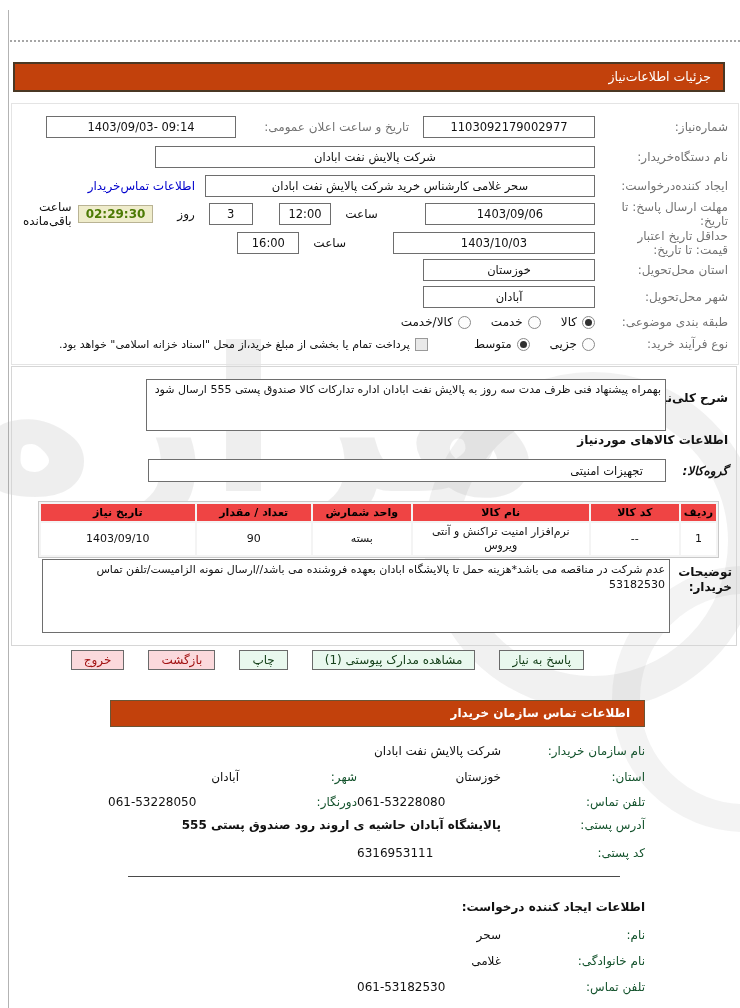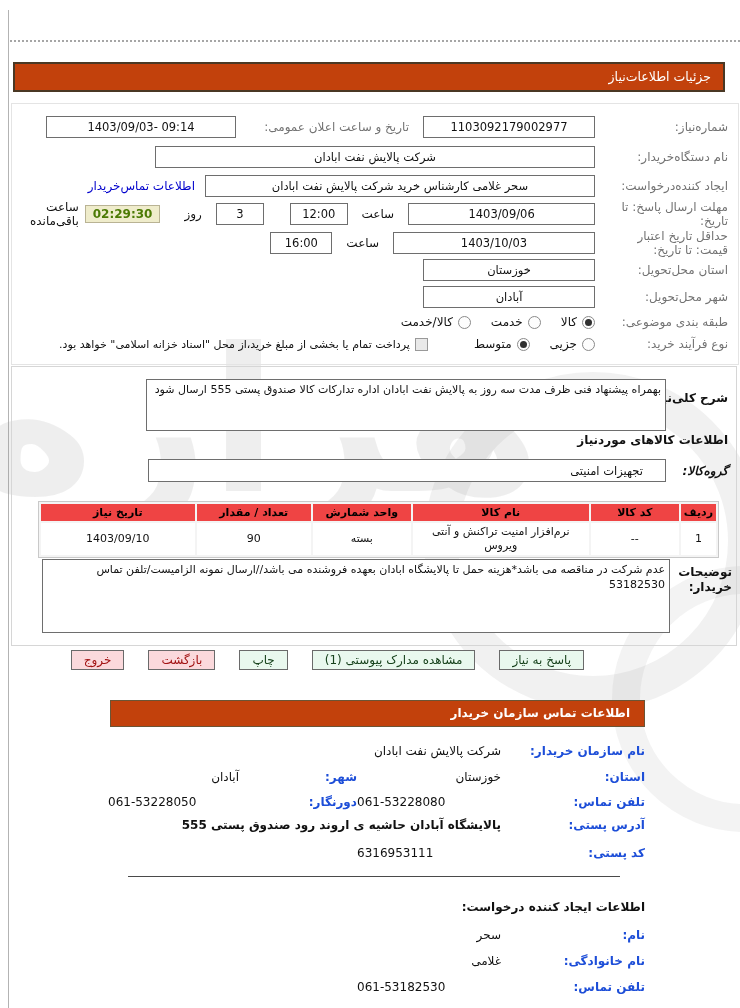--- a/index.html
+++ b/index.html
@@ -18,21 +18,21 @@
   .wm-ring2{top:566px;left:612px;width:210px;height:210px;border:28px solid #8f8f8f;border-radius:50%;opacity:.11;}
   
   .bar{position:absolute;background:#c2410c;color:#fff;box-sizing:border-box;}
   .bar1{top:62px;left:13px;width:712px;height:30px;border:2px solid #4a3824;line-height:26px;padding-right:12px;font-size:12.5px;}
   .bar2{top:700px;right:95px;width:535px;height:27px;border:1px solid #6b5435;line-height:25px;padding-right:14px;font-weight:bold;font-size:12px;}
   
   .frow{position:absolute;right:12px;left:0;display:flex;align-items:center;}
   .flabel{width:112px;flex:0 0 112px;margin-left:21px;line-height:14px;color:#737373;}
   .ibox{border:1px solid #6e6e6e;background:#fff;height:22px;display:flex;align-items:center;justify-content:center;box-sizing:border-box;font-size:11.5px;}
   .w-need{width:172px;} .w-announce{width:190px;} .w-buyer{width:440px;} .w-creator{width:390px;}
-  .w-date{width:202px;} .w-time{width:62px;} .w-days{width:52px;margin-right:26px;} .w-geo{width:172px;}
+  .w-date{width:202px;margin-left:33px;} .w-time{width:62px;} .w-days{width:52px;margin-right:26px;} .w-geo{width:172px;}
   .mini-label{margin:0 14px;}
   .announce-label{width:152px;flex:0 0 152px;margin-right:14px;}
   .link{color:#0000cc;margin-right:10px;cursor:pointer;}
   .timer{background:#efeccb;border:1px solid #b9b394;color:#4c7a04;font-weight:bold;padding:1px 7px;margin-right:10px;direction:ltr;font-size:12px;}
   .remaining{margin-right:6px;}
   .ltr{direction:ltr;unicode-bidi:embed;}
   
   .rgroup{display:flex;align-items:center;gap:5px;margin-left:20px;}
   .radio{width:11px;height:11px;border-radius:50%;border:1px solid #8a8a8a;background:#fdfdfd;position:relative;flex:0 0 11px;}
   .radio.checked::after{content:"";position:absolute;top:2px;left:2px;right:2px;bottom:2px;border-radius:50%;background:#2f2f2f;}
@@ -55,21 +55,21 @@
   .goods-table th{background:#ef4444;color:#000;font-weight:bold;font-size:11px;padding:2px 3px;}
   .goods-table td{background:#fff;text-align:center;font-size:11px;padding:2px 3px;line-height:14px;}
   .c-row{width:26px;} .c-code{width:88px;} .c-name{width:176px;} .c-unit{width:98px;} .c-qty{width:114px;} .c-date{width:154px;}
   
   .btns{position:absolute;top:650px;right:156px;display:flex;gap:24px;}
   .btn{border:1px solid #6a6a6a;padding:2px 12px;font-size:12px;font-family:"DejaVu Sans",sans-serif;cursor:pointer;white-space:nowrap;}
   .btn-green{background:#e9f8ee;color:#17421c;}
   .btn-pink{background:#fbd9dc;color:#a21414;}
   
   .cgrid{position:absolute;right:95px;width:537px;display:grid;grid-template-columns:118px 170px 92px 157px;align-items:baseline;}
-  .plabel{font-weight:bold;color:#1d4ed8;}
+  .plabel{font-weight:normal;color:#14532d;}
   .pvalue{padding-right:26px;}
   .span3{grid-column:2 / span 3;font-weight:bold;}
   .divider{position:absolute;top:876px;left:128px;width:492px;border-top:1px solid #4a4a4a;}
   .creator-heading{position:absolute;top:900px;right:95px;font-weight:bold;}
 </style>
 </head>
 <body>
 
 <div class="left-rule"></div>
 <div class="dotted-sep"></div>

